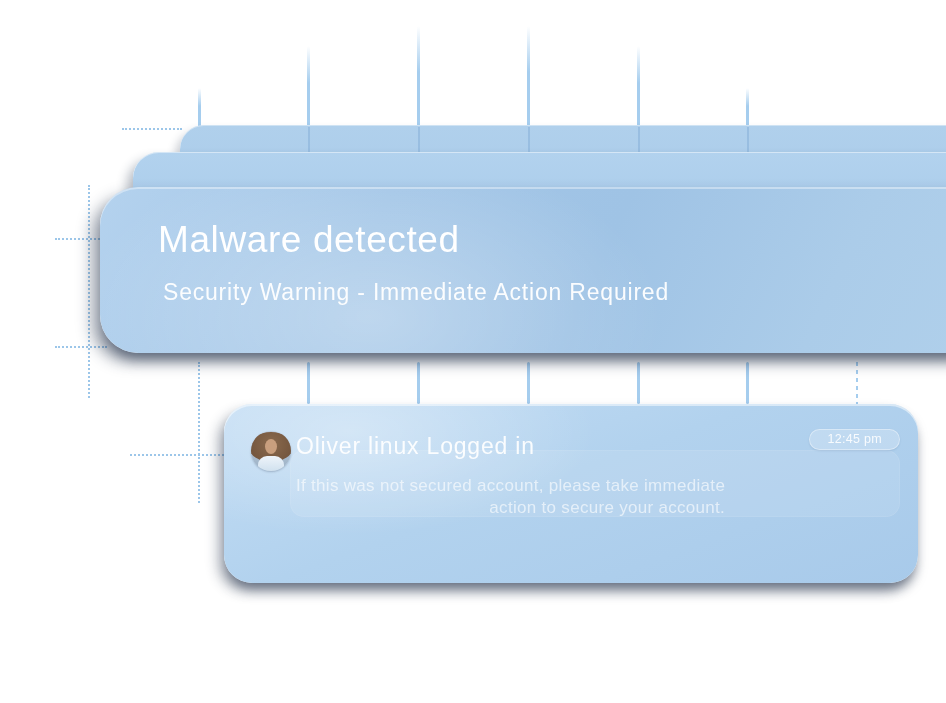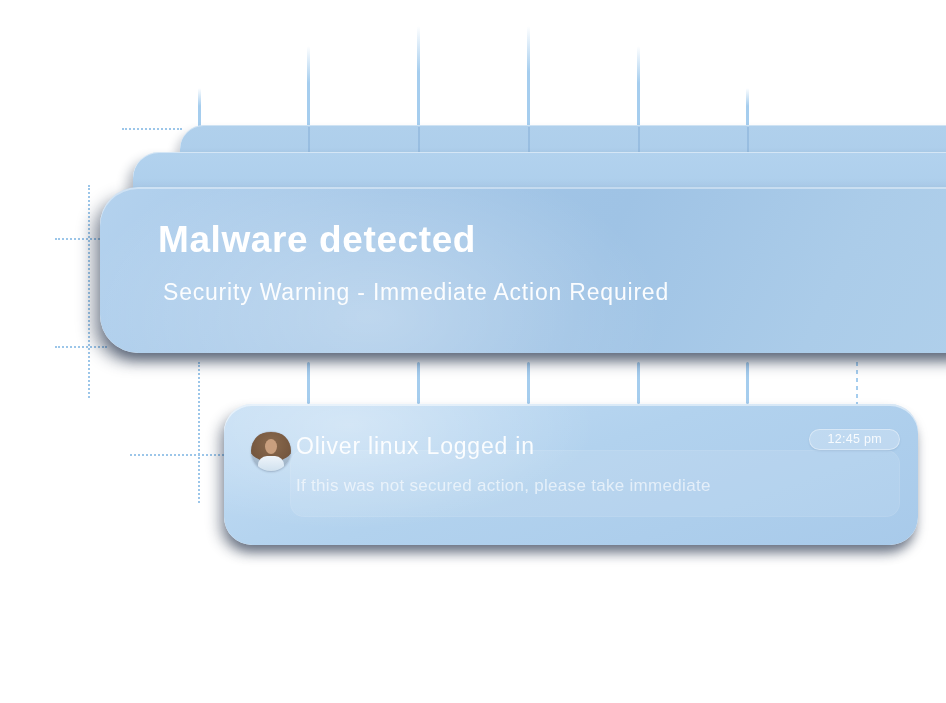--- a/index.html
+++ b/index.html
@@ -38,29 +38,29 @@
     background:
       radial-gradient(ellipse 420px 240px at 30% 78%,rgba(255,255,255,.30),rgba(255,255,255,0) 70%),
       linear-gradient(115deg,#b4d2ee 0%,#a3c6e7 30%,#9fc3e5 55%,#abcce9 80%,#b0d0eb 100%);
     box-shadow:
       0 10px 13px -4px rgba(25,40,65,.55),
       -9px 9px 15px rgba(30,45,70,.38),
       inset 0 2px 0 rgba(255,255,255,.38);
   }
   .alert-title{
     position:absolute;left:58px;top:32px;margin:0;
-    font-size:37px;font-weight:700;letter-spacing:.6px;color:#ffffff;
+    font-size:37px;font-weight:400;letter-spacing:.6px;color:#ffffff;
   }
   .alert-subtitle{
     position:absolute;left:59px;top:88px;margin:4px;
     font-size:23px;font-weight:400;letter-spacing:.8px;color:rgba(255,255,255,.95);
   }
   
   .notif{
-    position:absolute;left:224px;top:404px;width:694px;height:141px;border-radius:28px;z-index:6;
+    position:absolute;left:224px;top:404px;width:694px;height:179px;border-radius:28px;z-index:6;
     background:
       radial-gradient(ellipse 380px 160px at 18% 15%,rgba(255,255,255,.35),rgba(255,255,255,0) 65%),
       linear-gradient(160deg,#c3ddf4 0%,#b2d2ee 45%,#a8caea 100%);
     box-shadow:
       0 9px 12px -3px rgba(25,40,65,.5),
       -6px 8px 13px rgba(30,45,70,.33),
       inset 0 2px 0 rgba(255,255,255,.5);
     text-align: right;
   }
   .notif-inner-panel{
@@ -142,16 +142,16 @@
 
   <div class="notif">
     <div class="notif-inner-panel"></div>
     <div class="avatar">
       <div class="hair"></div>
       <div class="face"></div>
       <div class="shirt"></div>
     </div>
     <h2 class="notif-title">Oliver linux Logged in</h2>
     <span class="badge">12:45 pm</span>
-    <p class="notif-message"><span>If this was not secured action, please take immediate</span><br></p>
+    <p class="notif-message"><span>If this was not secured account, please take immediate</span><br><span>action to secure your account.</span></p>
   </div>
 
 </div>
 
 </body></html>

